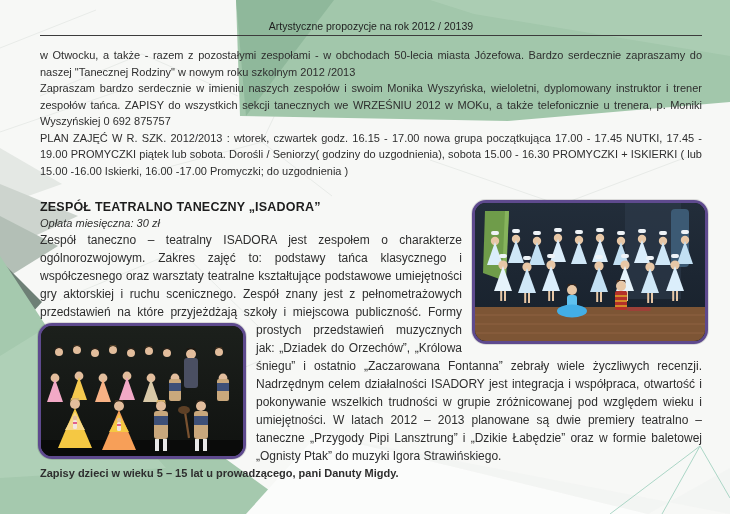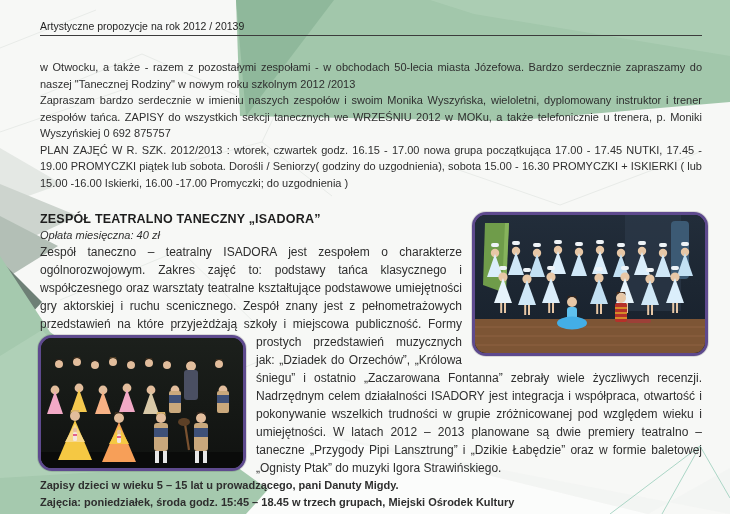--- a/index.html
+++ b/index.html
@@ -4,25 +4,25 @@
 <style>
   html,body{margin:0;padding:0;background:#dadada;}
   .page{
     position:relative;width:730px;height:514px;overflow:hidden;
     background:#f7f8f6;color:#2e2e2e;
     font-family:"Liberation Sans",sans-serif;
   }
   .bg{position:absolute;left:0;top:0;width:730px;height:514px;}
   .content{position:relative;z-index:2;padding:0 28px 0 40px;}
   .hdr{
-    display:flex;justify-content:flex-start;align-items:flex-end;
+    display:flex;justify-content:center;align-items:flex-end;
     padding-top:20px;padding-bottom:3px;border-bottom:1.5px solid #3c3c3c;
     font-size:10.5px;color:#1f1f1f;
   }
-  .intro{margin-top:23px;}
+  .intro{margin-top:11px;}
   .intro p{margin:0;font-size:11px;line-height:1.5;text-align:justify;}
   .section{}
   .section h2{font-size:12.5px;margin:21px 0 3px;letter-spacing:.2px;color:#1d1d1d;}
   .fee{font-style:italic;font-size:11px;margin:0 0 2px;}
   .body-text{margin:0;font-size:12px;line-height:1.5;text-align:justify;}
   .tail{margin:0;font-size:11px;line-height:1.5;font-weight:bold;}
   .photo{
     border:3px solid var(--photo-border,#5e4a8e);
     border-radius:14px;overflow:hidden;background:#111;
     box-shadow:0 0 0 1px rgba(0,0,0,.12);
@@ -213,21 +213,21 @@
             <circle cy="-10" r="5" fill="#e7c7a6"></circle>
               <path d="M-5,-12 A5.5 5.5 0 0 1 5,-12 L4,-16 L-4,-16 Z" fill="#4a2c18"></path>
             <rect x="-6" y="-5" width="12" height="19" rx="2" fill="#b5302a"></rect>
             <path d="M-6,0 H6 M-6,5 H6 M-6,10 H6" stroke="#e0a828" stroke-width="1.4"></path>
             <rect x="6" y="11" width="24" height="4" rx="2" fill="#9c4038"></rect>
           </g>
         </svg>
       </div>
 
       <h2>ZESPÓŁ TEATRALNO TANECZNY „ISADORA”</h2>
-      <p class="fee">Opłata miesięczna: 40 zł</p>
+      <p class="fee">Opłata miesięczna: 30 zł</p>
 
       <p class="body-text">
         <span>Zespół taneczno – teatralny ISADORA jest zespołem o charakterze ogólnorozwojowym. Zakres zajęć to: podstawy tańca klasycznego i  współczesnego oraz warsztaty teatralne kształtujące podstawowe umiejętności gry aktorskiej i ruchu scenicznego. Zespół znany jest z pełnometrażowych przedstawień na które przyjeżdżają szkoły i miejscowa publiczność. Formy prostych przedstawień </span><span class="photo photo-left">
           <svg viewBox="0 0 202 130" preserveAspectRatio="none">
             <defs>
               <linearGradient id="gL" x1="0" y1="0" x2="0" y2="1">
                 <stop offset="0" stop-color="#1c201c"></stop>
                   <stop offset="1" stop-color="#101210"></stop>
               </linearGradient>
             </defs>
@@ -346,17 +346,16 @@
                     <line x1="2" y1="24" x2="-2" y2="-2" stroke="#7a5230" stroke-width="2.2"></line>
                     <ellipse cx="-3" cy="-4" rx="6" ry="4" fill="#5d4026"></ellipse>
                   </g>
               </g>
             </g>
           </svg>
         </span><span>muzycznych jak: „Dziadek do Orzechów”, „Królowa śniegu” i ostatnio „Zaczarowana Fontanna” zebrały wiele życzliwych recenzji. Nadrzędnym celem działalności ISADORY jest integracja i współpraca, otwartość i pokonywanie wszelkich trudności w grupie zróżnicowanej pod względem wieku i umiejętności. W latach 2012 – 2013 planowane są dwie premiery  teatralno – taneczne „Przygody Pipi Lansztrung” i „Dzikie Łabędzie” oraz w formie baletowej „Ognisty Ptak” do muzyki Igora Strawińskiego.</span>
       </p>
 
       <p class="tail">Zapisy dzieci w wieku 5 – 15 lat  u prowadzącego, pani Danuty Migdy.</p>
-      <p class="tail"><b>Zajęcia:</b><span> poniedziałek, środa godz. 15:45 – 18.45 w trzech grupach, Miejski Ośrodek Kultury</span></p>
 
     </div>
   </div>
 </div>
 
 </body></html>

